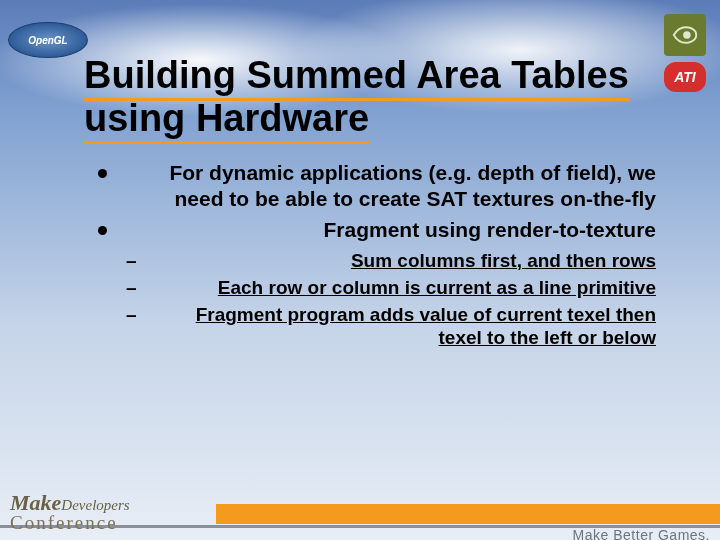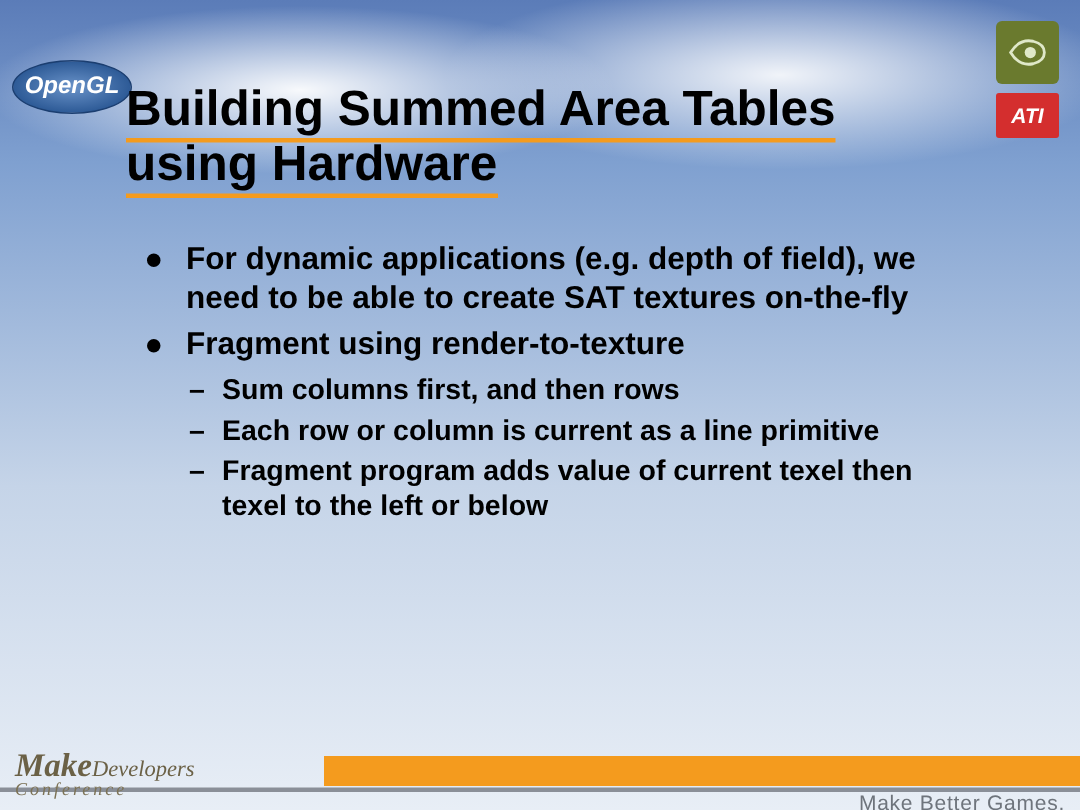--- a/index.html
+++ b/index.html
@@ -7,56 +7,56 @@
   .slide {
     position: relative;
     width: 720px;
     height: 540px;
     background:
       radial-gradient(ellipse 300px 80px at 200px 60px, rgba(255,255,255,0.95) 0%, rgba(255,255,255,0) 70%),
       radial-gradient(ellipse 320px 90px at 520px 50px, rgba(255,255,255,0.9) 0%, rgba(255,255,255,0) 70%),
       linear-gradient(to bottom, #5b7cb8 0%, #7fa0d0 20%, #c5d4e8 60%, #e8eef6 100%);
   }
   .logo-opengl {
-    position: absolute; top: 40px; left: 8px; width: 80px; height: 36px;
+    position: absolute; top: 22px; left: 8px; width: 80px; height: 36px;
     background: radial-gradient(ellipse at center, #6a93c9 0%, #2e5b97 70%);
     border-radius: 50%;
     display: flex; align-items: center; justify-content: center;
-    color: #fff; font-weight: bold; font-size: 16px; font-style: italic;
+    color: #fff; font-weight: bold; font-size: 10px; font-style: italic;
     border: 1px solid #1b3e70;
   }
   .logo-nvidia {
     position: absolute; top: 14px; right: 14px; width: 42px; height: 42px;
     background: #6a7a2e; border-radius: 4px;
     display: flex; align-items: center; justify-content: center;
   }
   .logo-nvidia svg { width: 30px; height: 30px; }
   .logo-ati {
     position: absolute; top: 62px; right: 14px; width: 42px; height: 30px;
-    background: #d42e2e; border-radius: 2px;
+    background: #d42e2e; border-radius: 12px;
     display: flex; align-items: center; justify-content: center;
     color: #fff; font-weight: bold; font-size: 14px; font-style: italic;
   }
   .title {
     position: absolute; top: 54px; left: 84px; width: 560px;
-    font-size: 33px; font-weight: 900; color: #000; line-height: 1.12;
+    font-size: 38px; font-weight: 900; color: #000; line-height: 1.12;
   }
   .title .underline { border-bottom: 3px solid #f49b1e; padding-bottom: 2px; box-decoration-break: clone; -webkit-box-decoration-break: clone; }
   .body {
     position: absolute; top: 160px; left: 96px; width: 560px;
     color: #000;
   }
-  .body ul { list-style: none; }
+  .body ul { list-style: none; text-align: right; }
   .body > ul > li { position: relative; padding-left: 28px; margin-bottom: 6px; font-size: 21px; font-weight: 900; line-height: 1.22; }
   .body > ul > li::before {
     content: ""; position: absolute; left: 2px; top: 9px;
     width: 9px; height: 9px; background: #000; border-radius: 50%;
   }
   .body > ul > li > ul { margin-top: 6px; }
-  .body > ul > li > ul > li { position: relative; padding-left: 24px; margin-bottom: 4px; font-size: 19px; font-weight: 900; line-height: 1.22; }
+  .body > ul > li > ul > li { position: relative; padding-left: 24px; margin-bottom: 4px; font-size: 19px; font-weight: 900; line-height: 1.22; text-decoration: underline; }
   .body > ul > li > ul > li::before {
     content: "–"; position: absolute; left: 2px; top: 0; font-weight: 900;
   }
   .body em { font-style: italic; }
   .footer {
     position: absolute; bottom: 0; left: 0; width: 720px; height: 46px;
   }
   .footer-bar {
     position: absolute; bottom: 16px; left: 216px; right: 0; height: 20px;
     background: #f49b1e;
@@ -65,21 +65,21 @@
     position: absolute; bottom: 12px; left: 0; right: 0; height: 3px;
     background: #8a8f98;
   }
   .gdc {
     position: absolute; bottom: 6px; left: 10px;
     font-family: "Times New Roman", serif;
     color: #6b6146;
   }
   .gdc .game { font-size: 22px; font-weight: bold; font-style: italic; }
   .gdc .dev  { font-size: 15px; font-weight: normal; font-style: italic; }
-  .gdc .conf { font-size: 12px; letter-spacing: 2px; display: block; margin-top: -4px; color: #7c7256; font-style: italic; }
+  .gdc .conf { font-size: 19px; letter-spacing: 2px; display: block; margin-top: -4px; color: #7c7256; }
   .tagline {
     position: absolute; bottom: -3px; right: 10px;
     font-family: Verdana, sans-serif; font-size: 14px; letter-spacing: 0.5px;
     color: #6e747c;
   }
 </style>
 </head>
 <body>
 
 <div class="slide">

